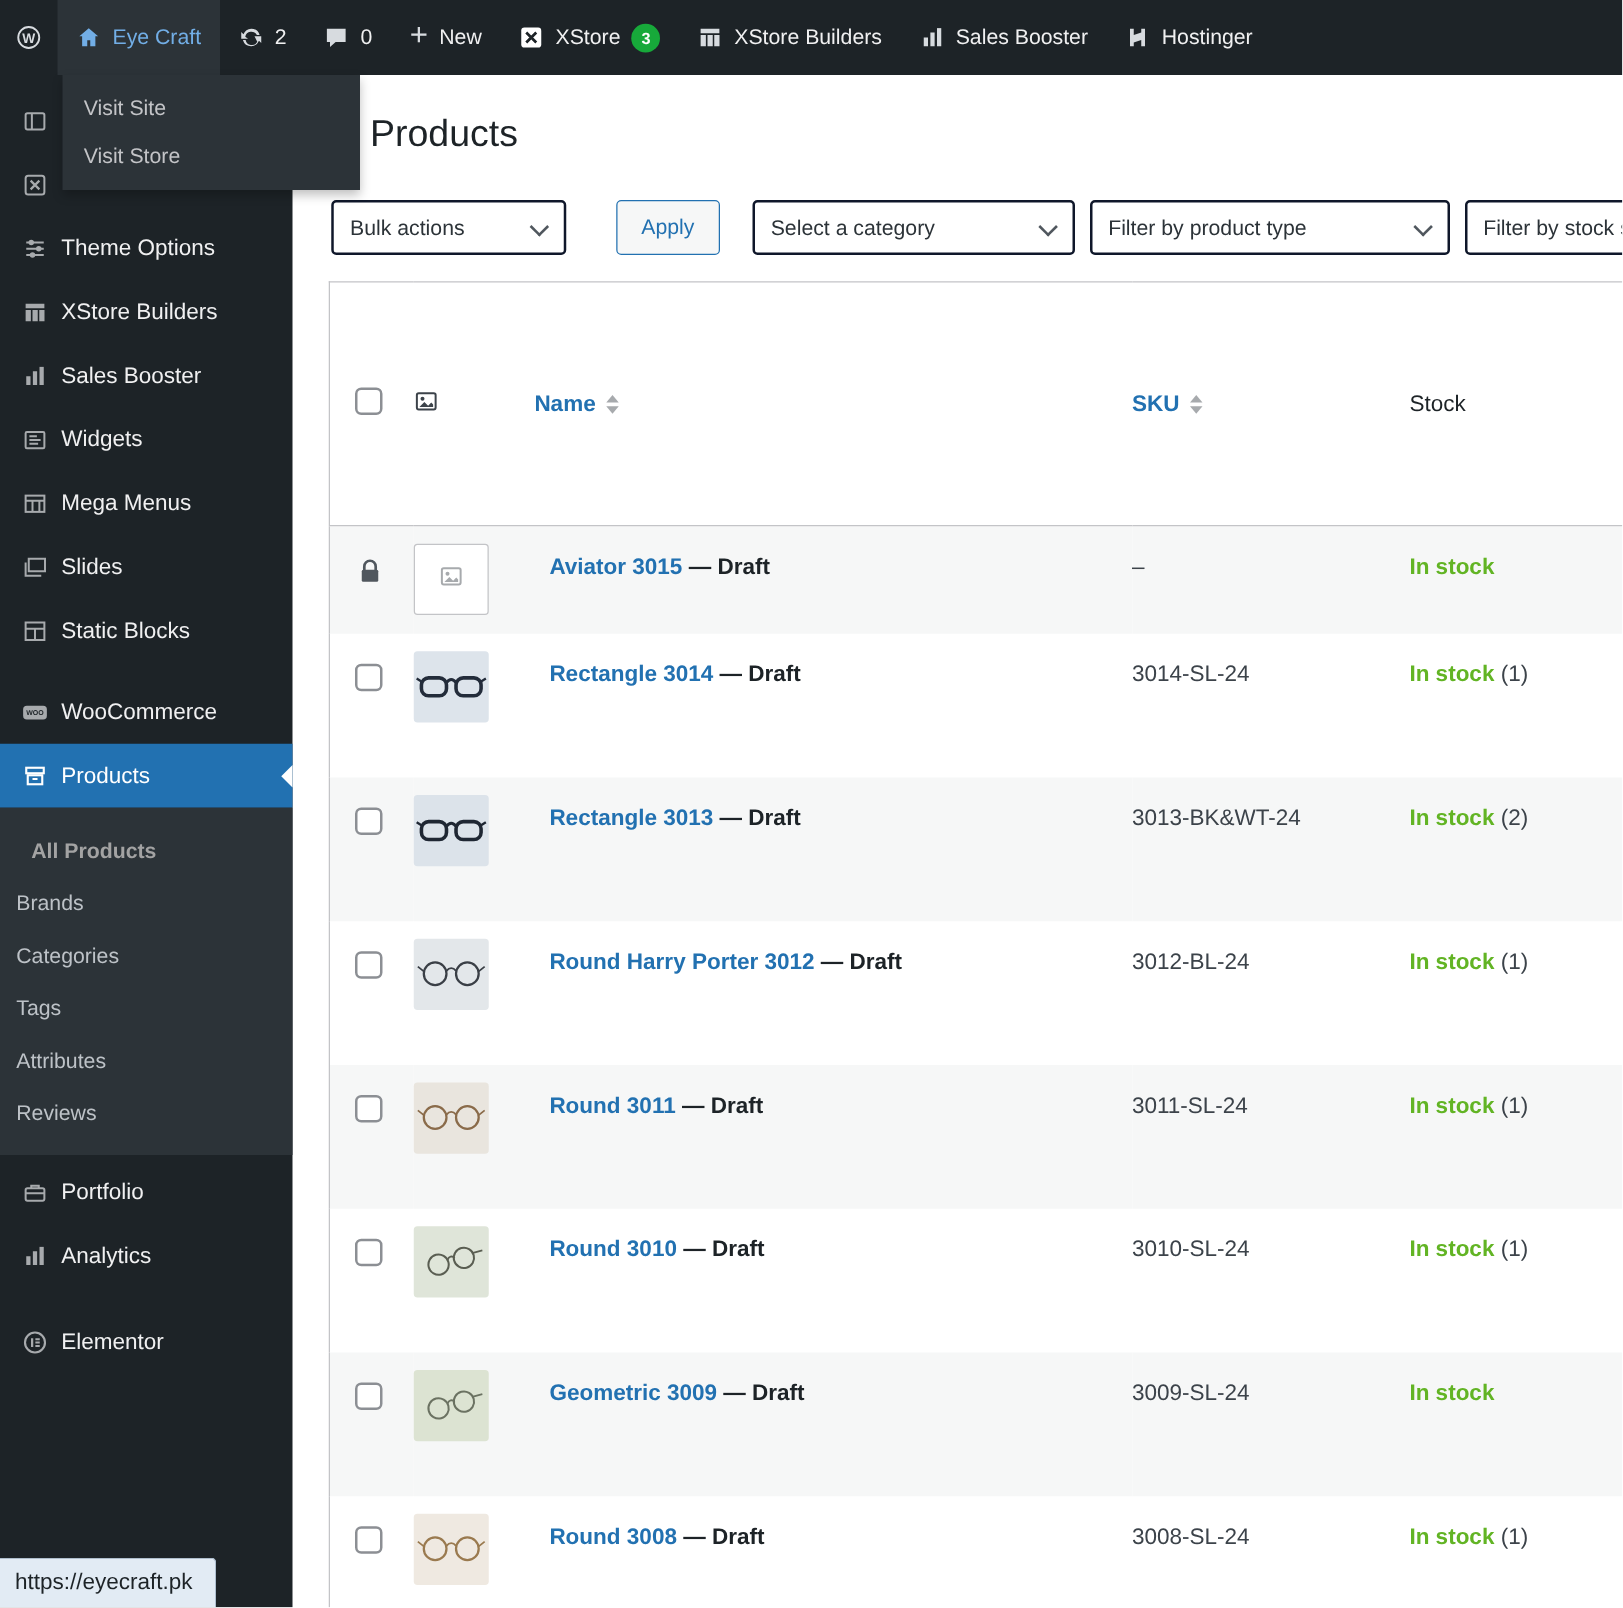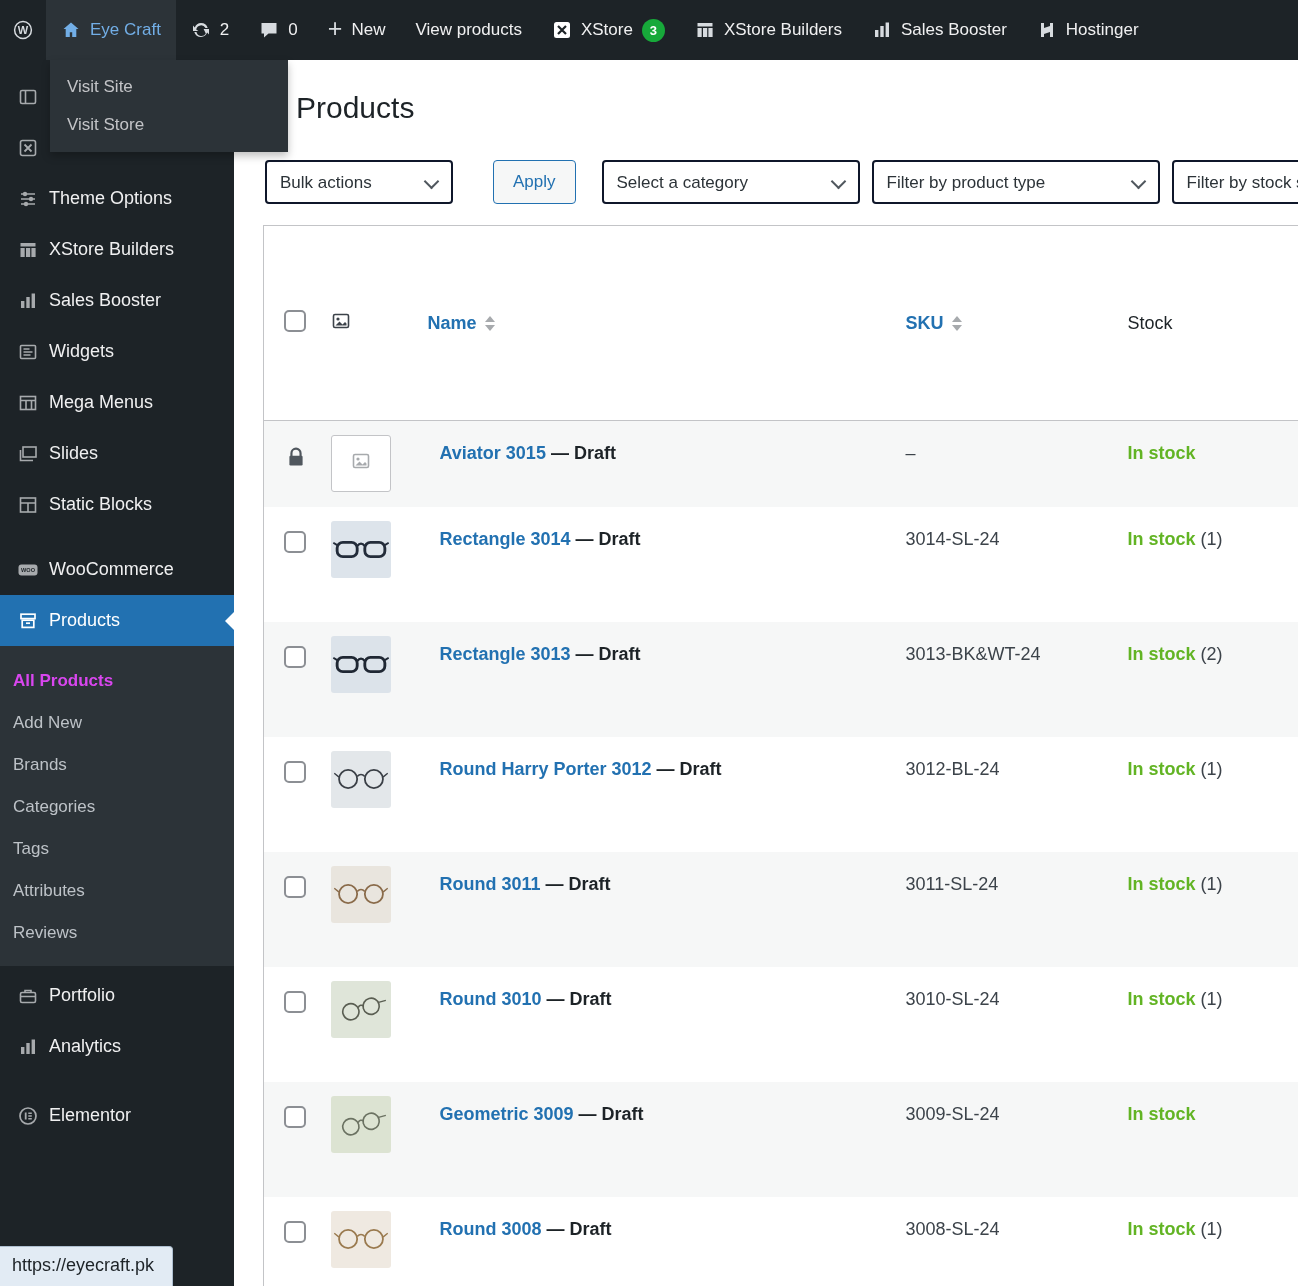--- a/index.html
+++ b/index.html
@@ -30,21 +30,21 @@
   .sidebar ul { list-style:none; padding-top:11px; }
   .mi { display:flex; align-items:center; height:51px; font-size:18px; color:#f0f0f1; cursor:pointer; }
   .mi .mi-icon { width:38px; margin-left:9px; display:flex; justify-content:center; color:#a7aaad; flex:none; }
   .mi .mi-label { margin-left:2px; }
   .mi.active { background:var(--accent,#2271b1); color:#fff; position:relative; }
   .mi.active .mi-icon { color:#fff; }
   .mi.active::after { content:""; position:absolute; right:0; top:50%; margin-top:-9px;
     border:9px solid transparent; border-right-color:#fff; }
   .submenu-block { background:#2c3338; padding:14px 0 12px; }
   .smi { height:42px; display:flex; align-items:center; padding-left:13px; font-size:17px; color:#bdc2c7; cursor:pointer; }
-  .smi.current { color:#d946ef; font-weight:bold; }
+  .smi.current { color:#a3a3a3; font-weight:bold;margin-left:12px; }
   .menu-sep { height:14px; }
   .sep-sm { height:4px; }
   .sep-lg { height:18px; }
 
   
   .status-url { position:absolute; left:0; bottom:0; z-index:70; background:#e2ebf4; color:#1d2327;
     font-size:18px; padding:8px 18px 10px 12px; border:1px solid #aebfd0; border-left:none; border-bottom:none;
     border-top-right-radius:4px; }
 
   
@@ -128,23 +128,20 @@
             <path fill="currentColor" d="M2.5 3h15v10.5h-8l-4.5 4v-4h-2.5z"></path>
           </svg>
         </span>
       <span>0</span>
     </div>
     <div class="ab-item">
       <span class="ab-plus">+</span>
       <span>New</span>
     </div>
     <div class="ab-item">
-      <span>View products</span>
-    </div>
-    <div class="ab-item">
       <span class="i">
           <svg width="20" height="20" viewBox="0 0 20 20" xmlns="http://www.w3.org/2000/svg">
             <rect x="2" y="2" width="16" height="16" rx="2.5" fill="#fff"></rect>
             <path d="M6 6l8 8M14 6l-8 8" stroke="#1d2327" stroke-width="2.2"></path>
           </svg>
         </span>
       <span>XStore</span>
       <span class="badge">3</span>
     </div>
     <div class="ab-item">
@@ -279,21 +276,20 @@
                 <rect x="3" y="3.2" width="14" height="4.4"></rect>
                 <rect x="4.2" y="9.2" width="11.6" height="7.2"></rect>
                 <path d="M8 12.2h4"></path>
               </g>
             </svg>
           </span>
           <span class="mi-label">Products</span>
         </li>
         <li class="submenu-block">
           <div class="smi current">All Products</div>
-          <div class="smi">Add New</div>
           <div class="smi">Brands</div>
           <div class="smi">Categories</div>
           <div class="smi">Tags</div>
           <div class="smi">Attributes</div>
           <div class="smi">Reviews</div>
         </li>
         <li class="menu-sep sep-sm"></li>
         <li class="mi">
           <span class="mi-icon">
             <svg width="20" height="20" viewBox="0 0 20 20" xmlns="http://www.w3.org/2000/svg">

